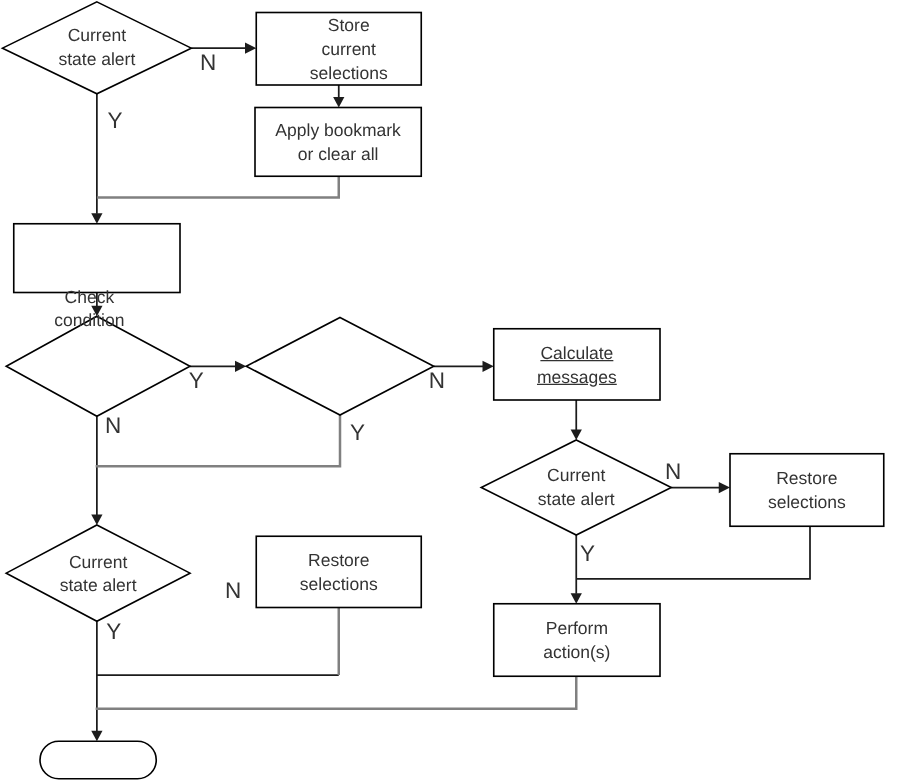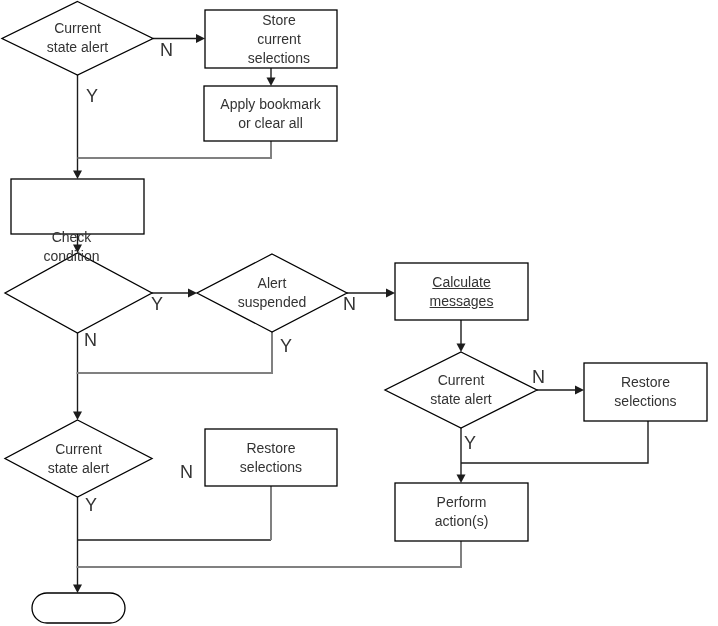--- a/index.html
+++ b/index.html
@@ -91,22 +91,20 @@
 
   <div class="node-label" style="left:2px; top:1px; width:151px; height:74px;">Current
 state alert</div>
   <div class="node-label" style="left:205px; top:10px; width:148px; height:58px;">Store
 current
 selections</div>
   <div class="node-label" style="left:204px; top:86px; width:133px; height:55px;">Apply bookmark
 or clear all</div>
   <div class="node-label" style="left:11px; top:179px; width:121px; height:55px;margin-top:40px;">Check
 condition</div>
-  <div class="node-label" style="left:197px; top:254px; width:150px; height:78px;">Alert
-suspended</div>
   <div class="node-label" style="left:395px; top:263px; width:133px; height:57px;text-decoration:underline;">Calculate
 messages</div>
   <div class="node-label" style="left:385px; top:352px; width:152px; height:76px;">Current
 state alert</div>
   <div class="node-label" style="left:584px; top:363px; width:123px; height:58px;">Restore
 selections</div>
   <div class="node-label" style="left:395px; top:483px; width:133px; height:58px;border-radius:10px;">Perform
 action(s)</div>
   <div class="node-label" style="left:5px; top:420px; width:147px; height:77px;">Current
 state alert</div>

